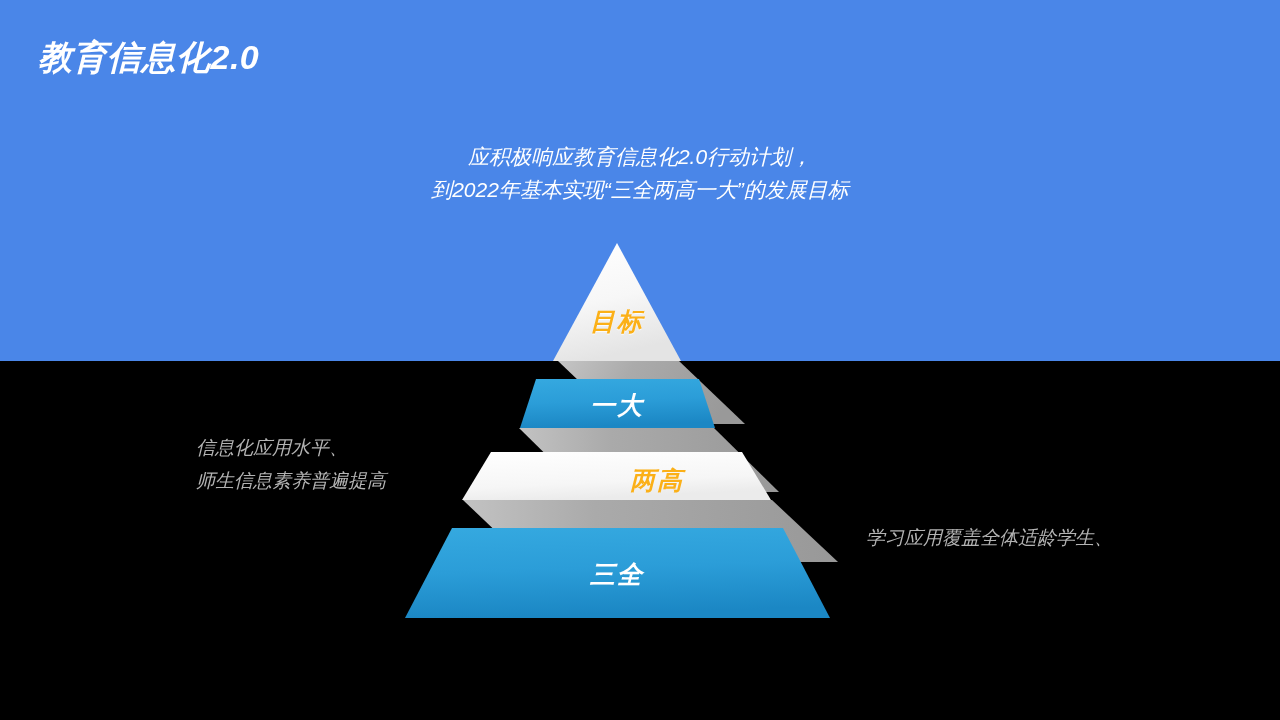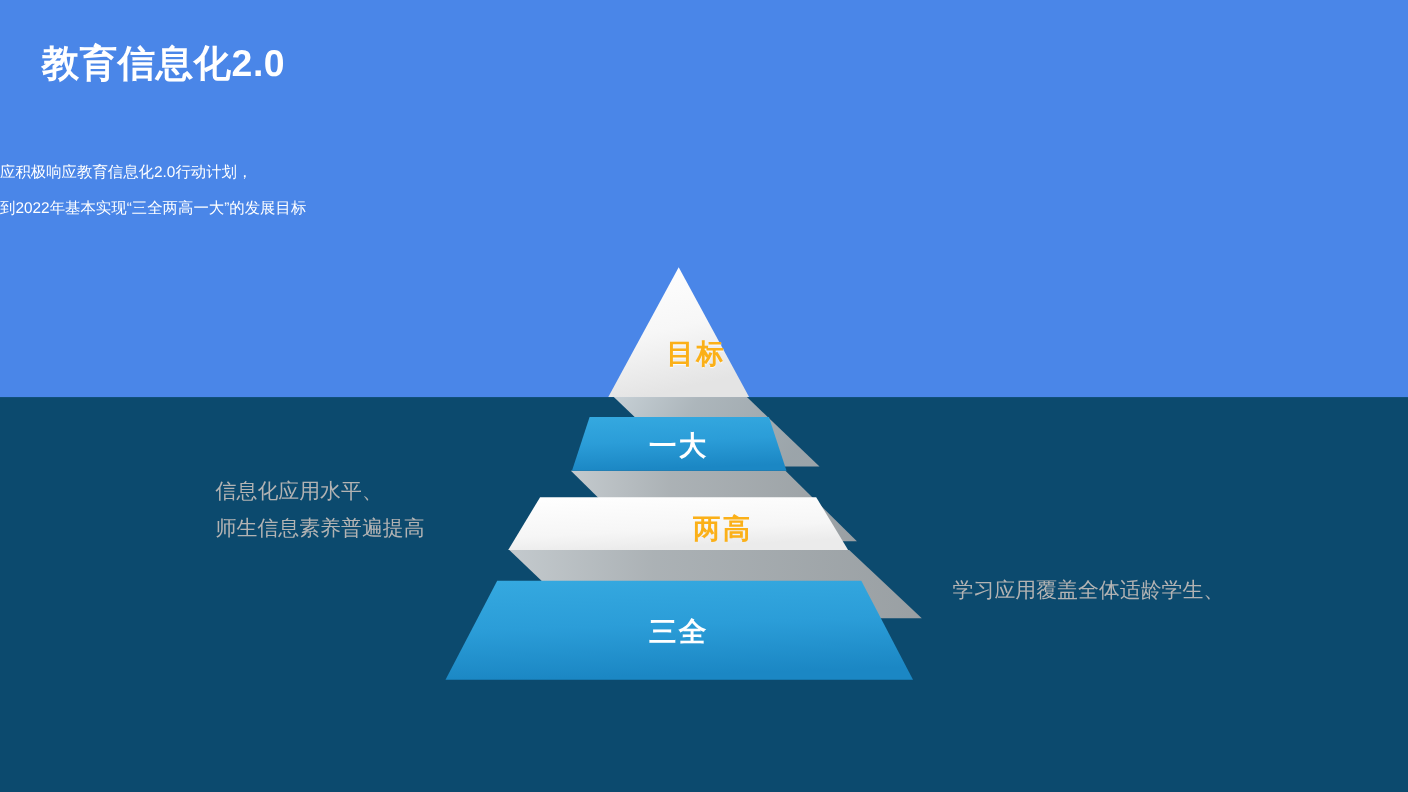--- a/index.html
+++ b/index.html
@@ -12,22 +12,23 @@
     height: 720px;
     overflow: hidden;
     font-family: "Liberation Sans", "DejaVu Sans", sans-serif;
     position: relative;
   }
   #slide {
     position: absolute;
     left: 0; top: 0;
     width: 1280px;
     height: 720px;
-    background: #0c4a6e;
+    background: #000000;
     overflow: hidden;
+    font-style: italic;
   }
   
   .banner {
     position: absolute;
     left: 0; top: 0;
     width: 1280px;
     height: 361px;
     background: #4a86e8;
   }
   .title {
@@ -38,22 +39,23 @@
     font-weight: bold;
     color: #ffffff;
     letter-spacing: 0.5px;
     white-space: nowrap;
   }
   .subtitle {
     position: absolute;
     left: 0;
     top: 140px;
     width: 1280px;
+    text-align: center;
     color: #ffffff;
-    font-size: 14px;
+    font-size: 21px;
     line-height: 33px;
   }
   .subtitle div { white-space: nowrap; }
 
   
   #pyramid {
     position: absolute;
     left: 0; top: 0;
     width: 1280px;
     height: 720px;
@@ -66,21 +68,20 @@
     font-weight: bold;
     font-size: 25px;
     letter-spacing: 2px;
     white-space: nowrap;
     text-align: center;
   }
   .tier-label.apex {
     left: 0; top: 305px; width: 1234px;
     color: #fbb018;
     text-shadow: 0 1px 1px rgba(255,255,255,0.9);
-    padding-left: 16px;
   }
   .tier-label.t-yida {
     left: 0; top: 389px; width: 1234px;
     color: #ffffff;
   }
   .tier-label.t-lianggao {
     left: 0; top: 464px; width: 1234px;
     color: #fbb018;
     padding-left: 40px;
   }

